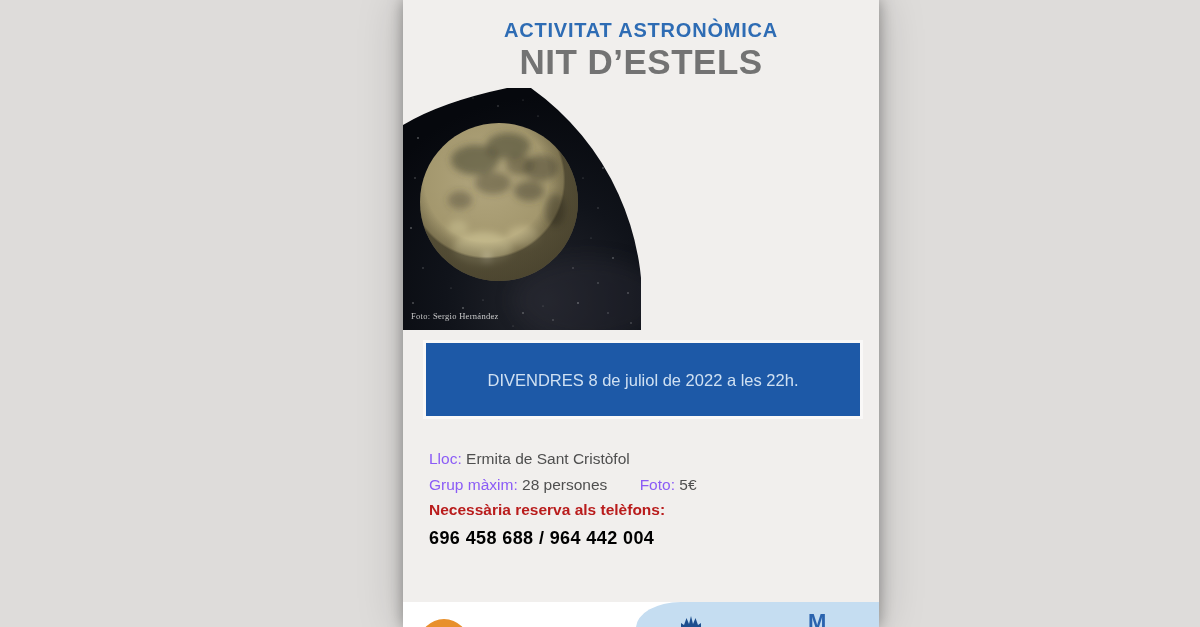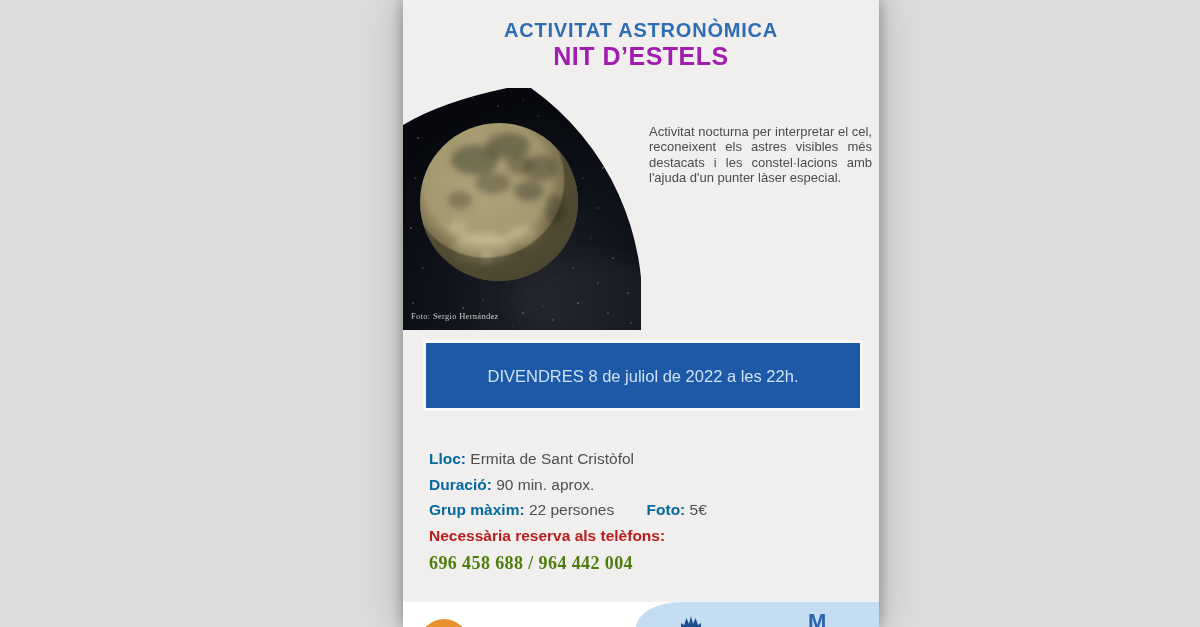--- a/index.html
+++ b/index.html
@@ -3,36 +3,36 @@
 <meta charset="utf-8">
 <style>
   html,body{margin:0;padding:0;}
   body{background:#dedcda;font-family:"Liberation Sans", sans-serif;}
   .page{position:relative;width:1200px;height:627px;background:#dedcda;overflow:hidden;margin-left:31px;}
   .poster{position:absolute;left:372px;top:0;width:476px;height:627px;background:#f1efed;
           box-shadow:0 0 14px rgba(0,0,0,.35), 0 0 44px rgba(0,0,0,.18);}
   .kicker{position:absolute;top:19px;left:0;width:100%;text-align:center;
           color:#2e6cb4;font-size:20px;font-weight:700;letter-spacing:.8px;}
   .title{position:absolute;top:42px;left:0;width:100%;text-align:center;
-         color:#a21caf;font-size:25px;font-weight:800;letter-spacing:.5px;}
+         color:#737373;font-size:35px;font-weight:800;letter-spacing:.5px;}
   .photo{position:absolute;left:0;top:88px;width:238px;height:242px;}
   .photo svg{display:block;}
   .credit{position:absolute;left:8px;bottom:9px;font-size:8.5px;color:#dcdcdc;opacity:.9;letter-spacing:.3px;font-family:Liberation Serif, serif;}
   .paragraphs{position:absolute;left:246px;top:124px;width:223px;color:#4c4c4c;
               font-size:13px;line-height:15.4px;text-align:justify;}
   .paragraphs p{margin:0 0 15px 0;}
-  .banner{position:absolute;left:23px;top:343px;width:434px;height:65px;background:#1d59a7;
+  .banner{position:absolute;left:23px;top:343px;width:434px;height:73px;background:#1d59a7;
           box-shadow:0 0 0 3px rgba(255,255,255,.55);display:flex;flex-direction:column;
           justify-content:center;text-align:center;color:#cfe0f2;font-size:16.5px;line-height:22px;font-weight:500;}
   .details{position:absolute;left:26px;top:446px;width:430px;font-size:15.5px;color:#4f4f4f;}
   .details .row{line-height:25.6px;white-space:nowrap;}
-  .details .lbl{font-weight:700;color:#0369a1;}
+  .details .lbl{font-weight:400;color:#8b5cf6;}
   .details .note{font-weight:700;color:#b91c1c;}
   .details .spacer{display:inline-block;width:28px;}
-  .phones{margin-top:2px;font-size:18px;font-weight:700;color:#4d7c0f;letter-spacing:.4px;line-height:26px;font-family:Liberation Serif, serif;}
+  .phones{margin-top:2px;font-size:18px;font-weight:700;color:#000000;letter-spacing:.4px;line-height:26px;}
   .footer{position:absolute;left:0;top:602px;width:476px;height:25px;background:#ffffff;overflow:hidden;}
   .orange-circle{position:absolute;left:16px;top:17px;width:50px;height:50px;border-radius:50%;background:#e8902c;}
   .footer-blue{position:absolute;left:233px;top:0;width:243px;height:40px;background:#c5ddf1;
                border-top-left-radius:45px 26px;}
   .crown{position:absolute;left:43px;top:13px;width:24px;height:16px;}
   .m-letter{position:absolute;left:172px;top:9px;font-size:22px;font-weight:700;color:#2a63ae;line-height:22px;}
 </style>
 </head>
 <body>
 
@@ -131,39 +131,34 @@
         </g>
         <circle cx="96" cy="114" r="79" fill="url(#rim)"></circle>
 
         <path d="M0,0 L104,0 Q38,14 0,37 Z" fill="#f1efed"></path>
         <path d="M128,0 A265,265 0 0 1 238,242 L238,0 Z" fill="#f1efed"></path>
       </svg>
       <div class="credit">Foto: Sergio Hernández</div>
     </div>
 
     <div class="paragraphs">
-      <p>Activitat nocturna per interpretar el cel, reconeixent els astres visibles més destacats i les constel·lacions amb l'ajuda d'un punter làser especial.</p>
     </div>
 
     <div class="banner">
       <div>DIVENDRES 8 de juliol de 2022 a les 22h.</div>
     </div>
 
     <div class="details">
       <div class="row">
         <span class="lbl">Lloc:</span>
         <span>Ermita de Sant Cristòfol</span>
       </div>
       <div class="row">
-        <span class="lbl">Duració:</span>
-        <span>90 min. aprox.</span>
-      </div>
-      <div class="row">
         <span class="lbl">Grup màxim:</span>
-        <span>22 persones</span><span class="spacer"></span>
+        <span>28 persones</span><span class="spacer"></span>
         <span class="lbl">Foto:</span>
         <span>5€</span>
       </div>
       <div class="row note">Necessària reserva als telèfons:</div>
       <div class="phones">696 458 688 / 964 442 004</div>
     </div>
 
     <div class="footer">
       <div class="orange-circle"></div>
       <div class="footer-blue">

